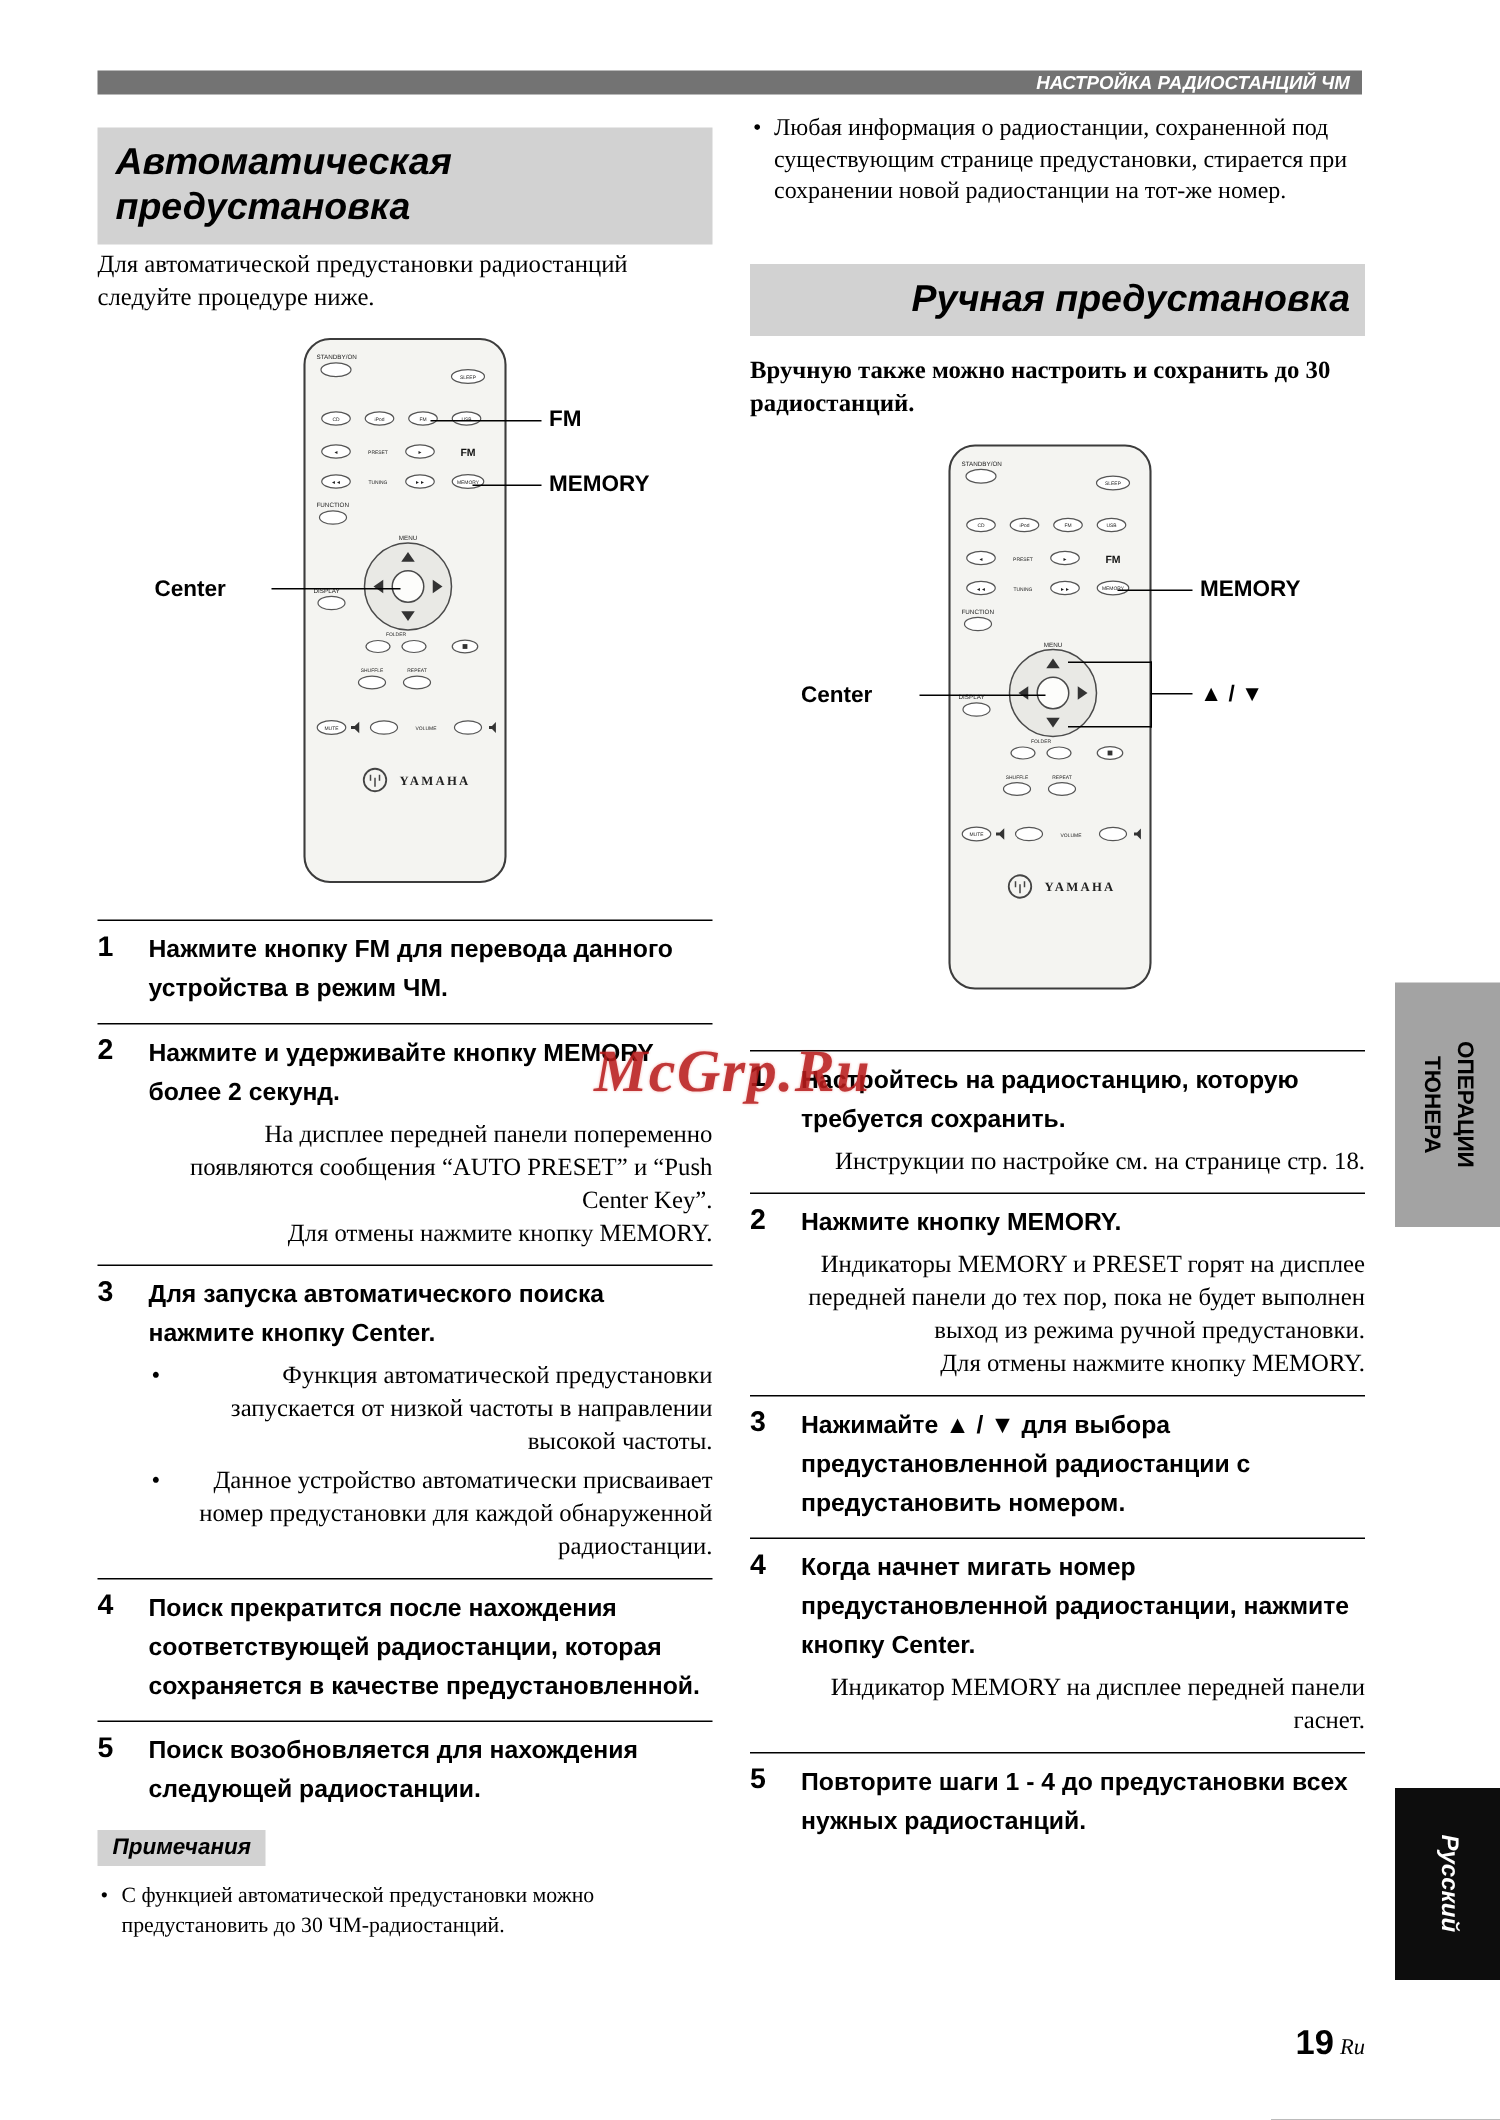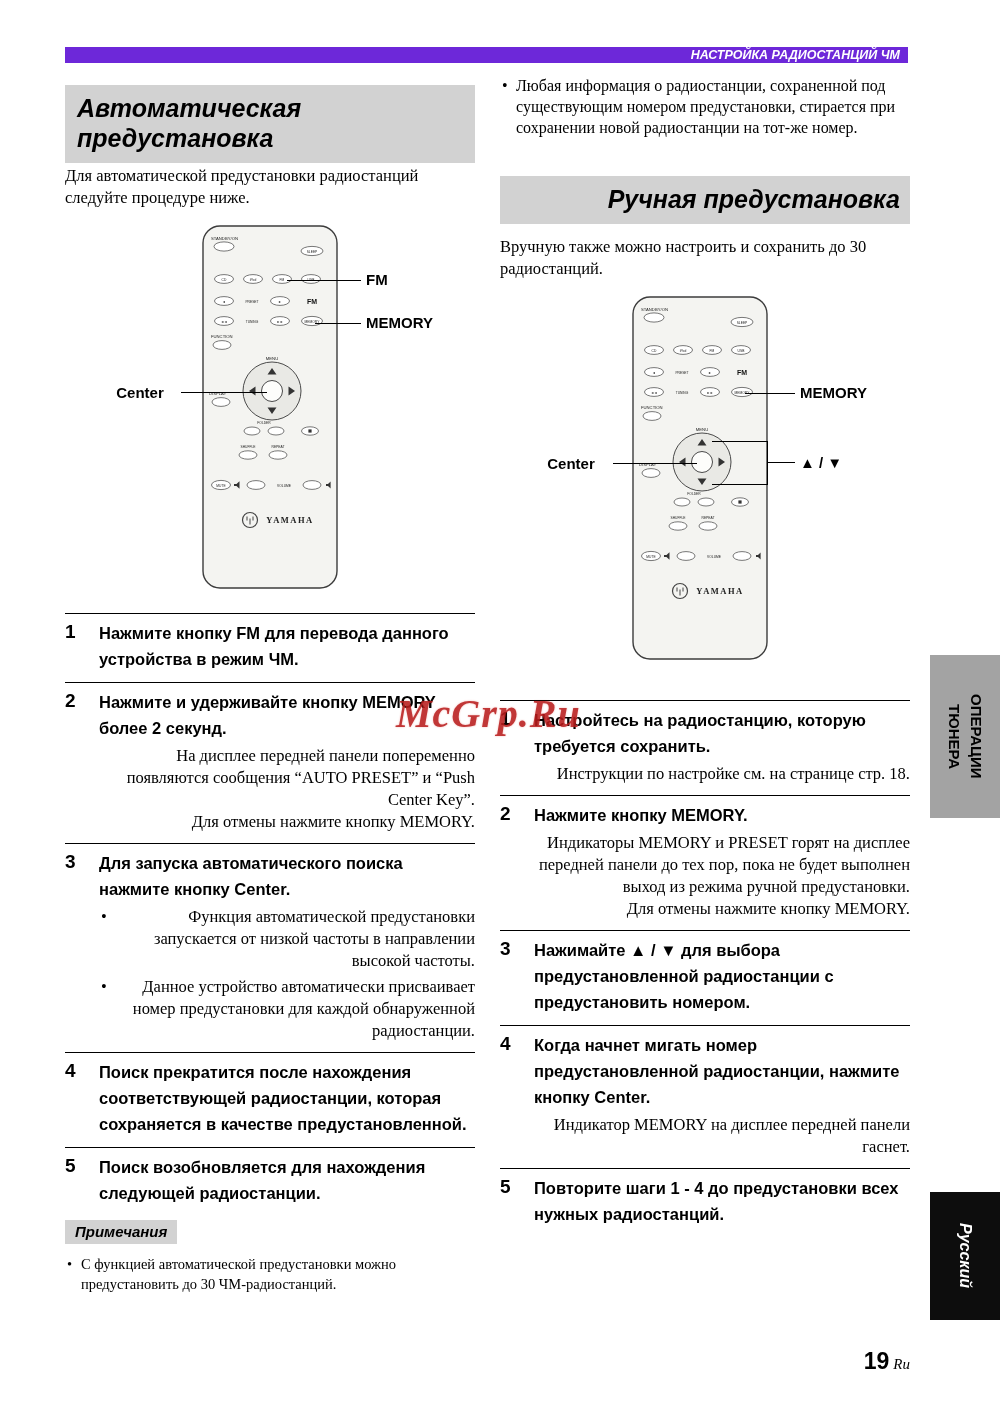--- a/index.html
+++ b/index.html
@@ -6,21 +6,21 @@
   html,body { background:#888; }
   .page {
     position:relative; width:1000px; height:1413px; background:#fff;
     margin:0 auto; overflow:hidden;
     font-family:"Liberation Serif", serif; color:#000;
   }
 
   
   .header-bar {
     position:absolute; left:65px; top:47px; width:843px; height:16px;
-    background:#6d28d9; color:#fff; text-align:right;
+    background:#737373; color:#fff; text-align:right;
     font:italic 700 12.5px "Liberation Sans", sans-serif;
     line-height:16px; padding-right:8px;
   }
 
   
   .col { position:absolute; width:410px; }
   .col-left  { left:65px;  top:85px; }
   .col-right { left:500px; top:75px; }
 
   .section-title-box {
@@ -36,42 +36,42 @@
   .fig1 { height:380px; margin-bottom:10px; }
   .fig2 { height:380px; margin-bottom:26px; }
   .remote-slot { position:absolute; top:0; }
   .fig1 .remote-slot { left:135px; }
   .fig2 .remote-slot { left:130px; }
   .callout-label {
     position:absolute; font:700 15px "Liberation Sans", sans-serif; white-space:nowrap;
   }
   .callout-line { position:absolute; background:#000; height:1px; }
   .callout-vline { position:absolute; background:#000; width:1px; }
-  .align-right { text-align:center; }
+  .align-right { text-align:left; }
 
   
   .step { display:flex; border-top:1px solid #000; padding-top:6px; margin-bottom:10px; }
   .step-num { flex:none; width:34px; font:700 19px "Liberation Sans", sans-serif; line-height:24px; }
   .step-content { flex:1; }
   .step-heading { font:700 16.5px "Liberation Sans", sans-serif; line-height:26px; }
   .step-body { font:16.5px "Liberation Serif", serif; line-height:22px; margin-top:4px;text-align:right; }
   .bullet { position:relative; padding-left:16px; font:16.5px "Liberation Serif", serif; line-height:22px; margin-top:4px;text-align:right; }
   .bullet::before { content:"•"; position:absolute; left:2px; }
   .top-bullet { position:relative; padding-left:16px; font:16px "Liberation Serif", serif; line-height:21px; }
   .top-bullet::before { content:"•"; position:absolute; left:2px; }
 
   .notes-box {
     display:inline-block; background:#d2d2d2; padding:3px 10px 4px 10px;
     font:italic 700 15px "Liberation Sans", sans-serif; margin-top:4px;
   }
   .note-bullet { position:relative; padding-left:16px; font:14.5px "Liberation Serif", serif; line-height:20px; margin-top:10px; }
   .note-bullet::before { content:"•"; position:absolute; left:2px; }
 
   .mt38 { margin-top:38px;text-align:right; }
-  .mt12 { margin-top:12px; }
+  .mt12 { margin-top:12px;font-weight:bold; }
 
   
   .side-tab { position:absolute; left:930px; width:70px; display:flex; align-items:center; justify-content:center; }
   .tab-operations { top:655px; height:163px; background:#a3a3a3; }
   .tab-language { top:1192px; height:128px; background:#0d0d0d; color:#fff; }
   .vtext {
     writing-mode:vertical-rl; text-align:center;
     font:700 15px "Liberation Sans", sans-serif; line-height:22px;
   }
   .tab-language .vtext { font:italic 700 16px "Liberation Sans", sans-serif; }
@@ -231,21 +231,21 @@
       <div class="step-content">
         <div class="step-heading">Поиск возобновляется для нахождения следующей радиостанции.</div>
       </div>
     </div>
 
     <div class="notes-box">Примечания</div>
     <div class="note-bullet">С функцией автоматической предустановки можно предустановить до 30 ЧМ-радиостанций.</div>
   </div>
 
   <div class="col col-right">
-    <div class="top-bullet">Любая информация о радиостанции, сохраненной под существующим номером предустановки, стирается при сохранении новой радиостанции на тот-же номер.</div>
+    <div class="top-bullet">Любая информация о радиостанции, сохраненной под существующим странице предустановки, стирается при сохранении новой радиостанции на тот-же номер.</div>
 
     <div class="section-title-box mt38">
       <span>Ручная предустановка</span>
     </div>
 
     <p class="intro mt12" style="margin-top:12px;">Вручную также можно настроить и сохранить до 30 радиостанций.</p>
 
     <div class="figure fig2">
       <div class="remote-slot">
   <svg viewBox="0 0 140 368" width="140" height="368" xmlns="http://www.w3.org/2000/svg">

